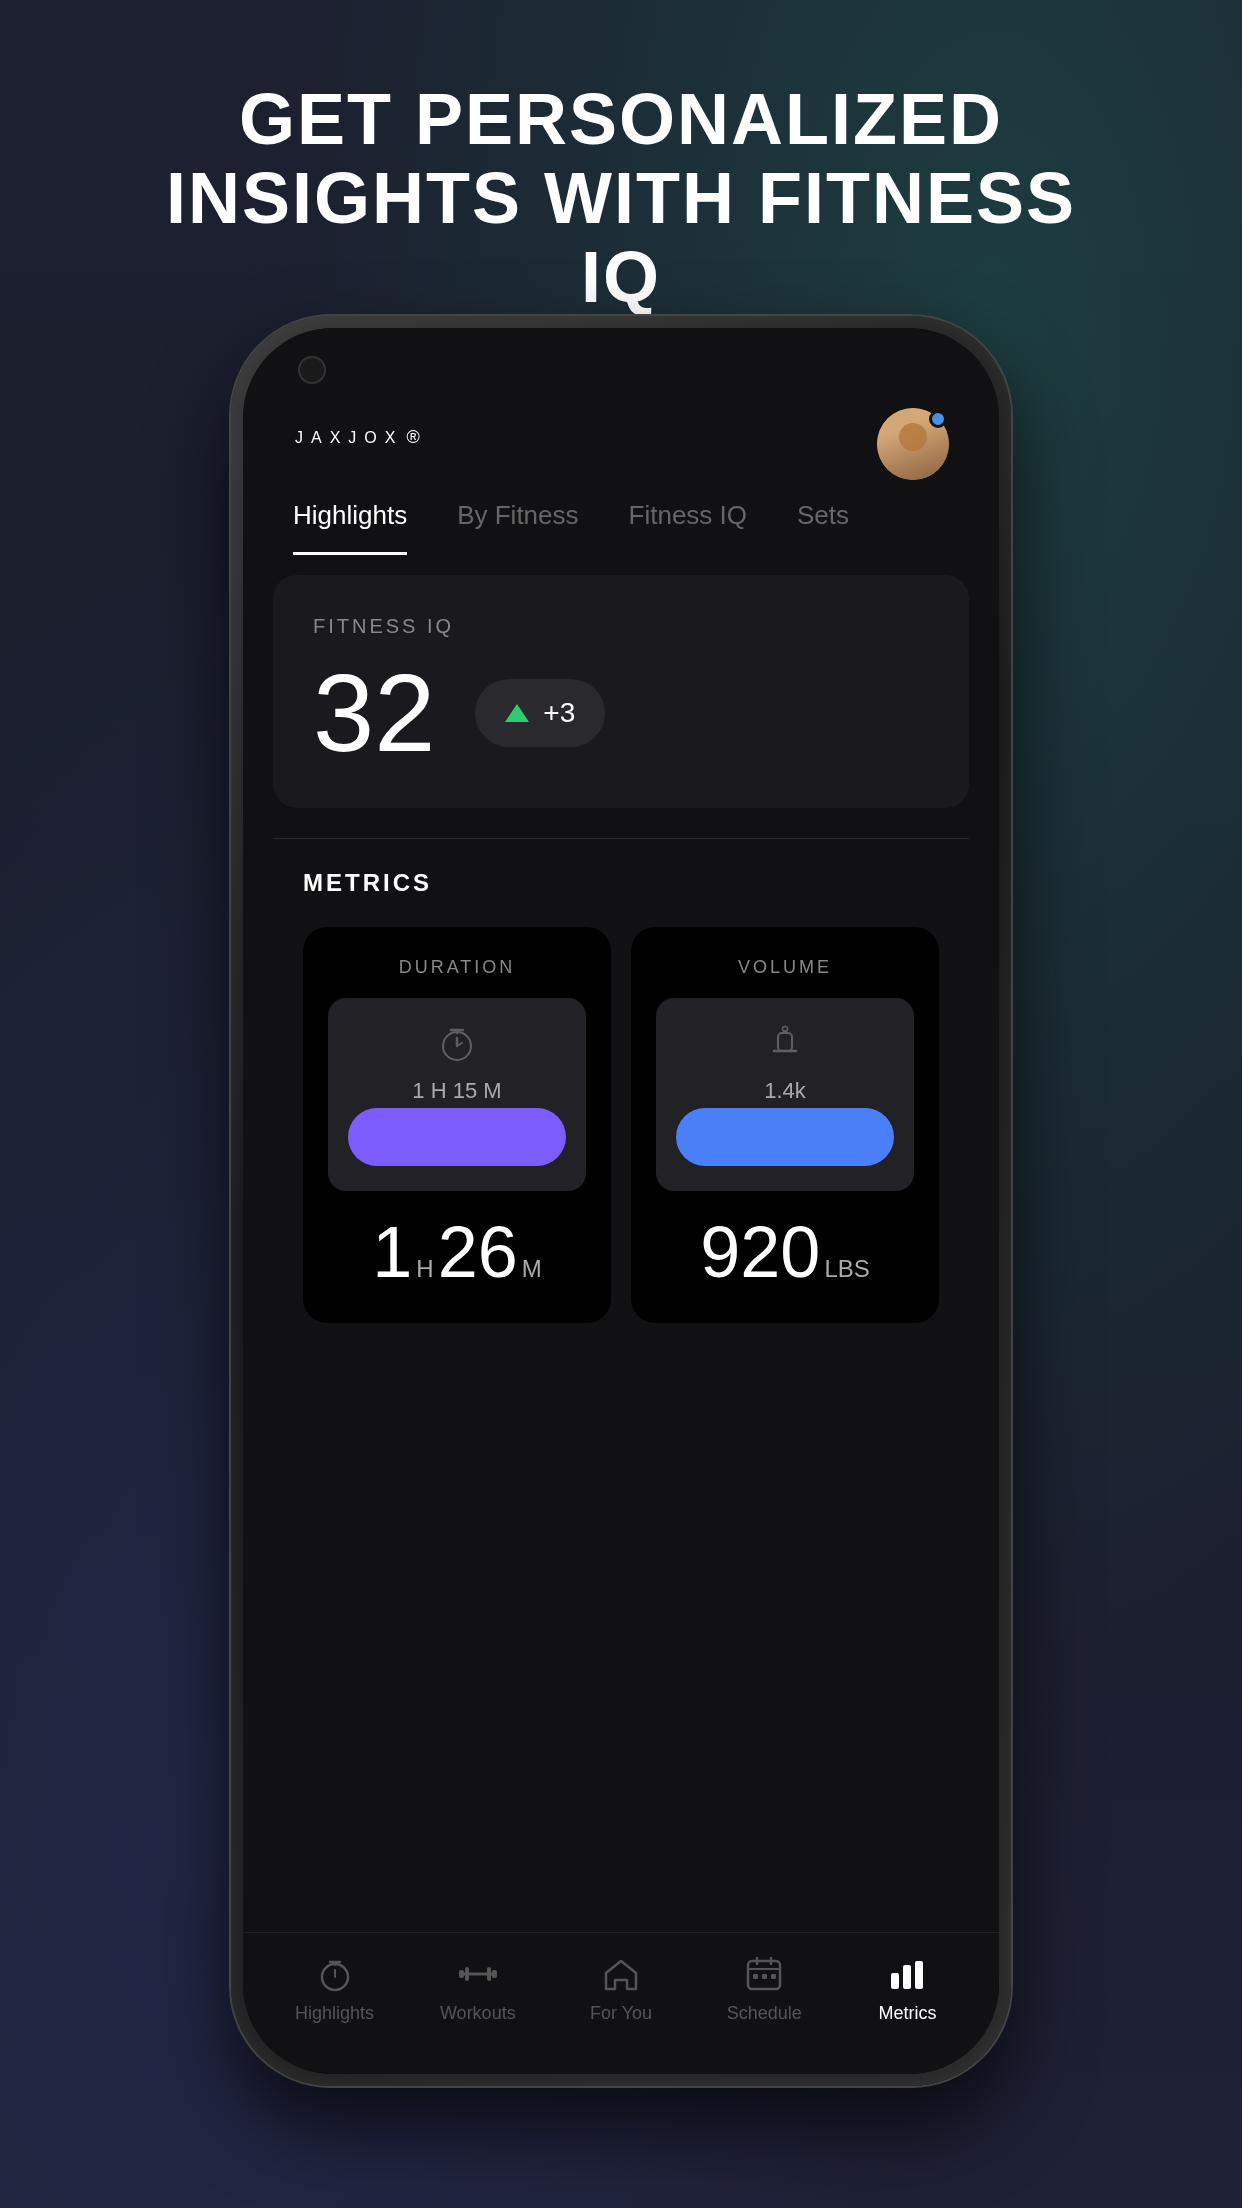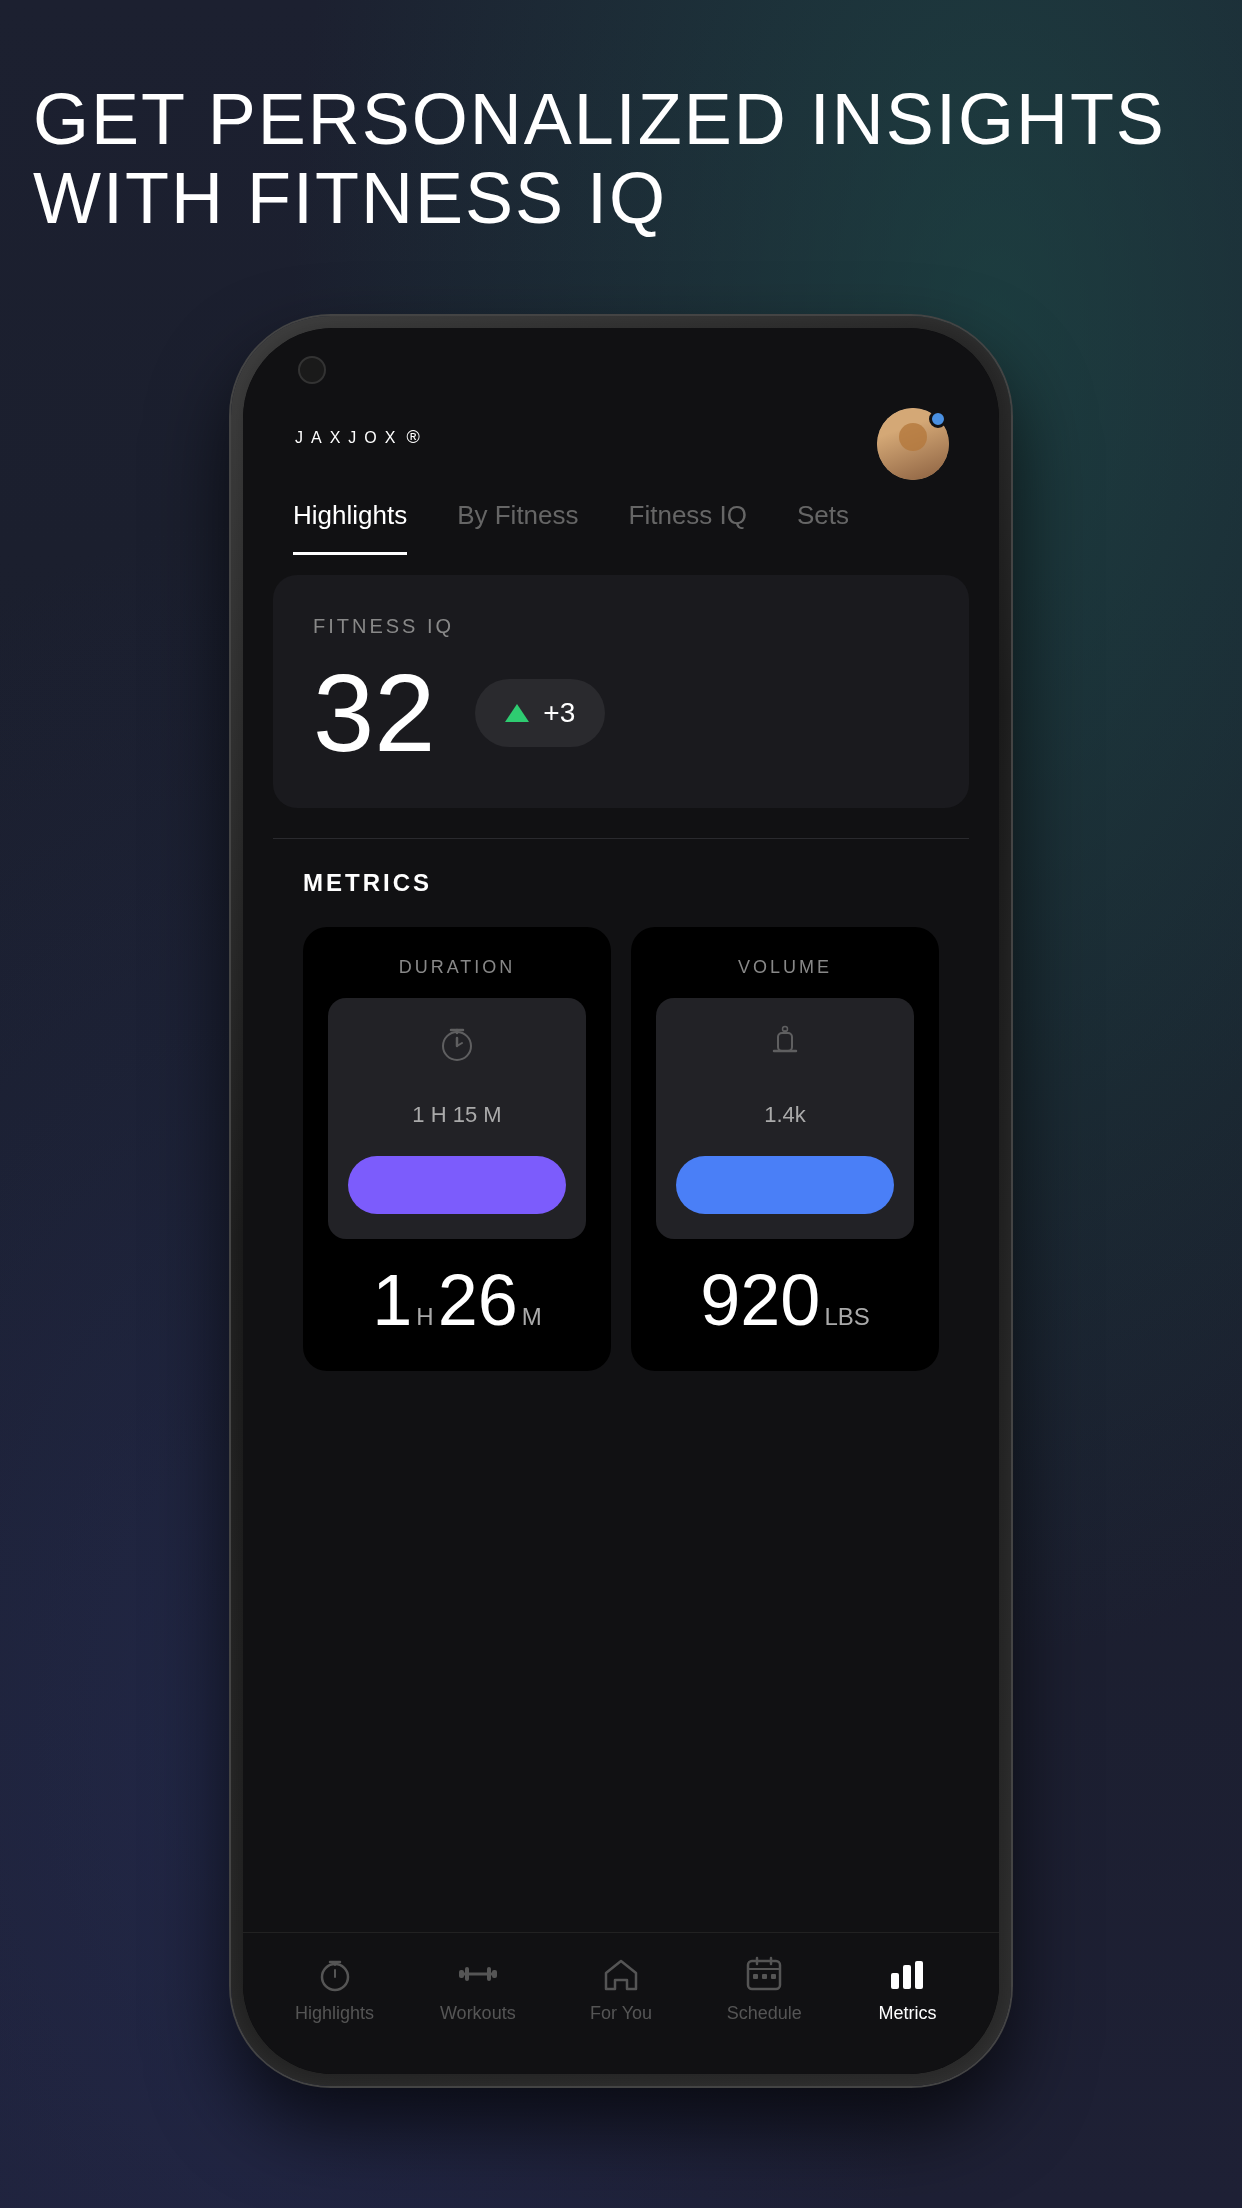--- a/index.html
+++ b/index.html
@@ -21,28 +21,28 @@
         radial-gradient(ellipse at 20% 80%, rgba(40, 50, 100, 0.4) 0%, transparent 50%),
         linear-gradient(180deg, #1c2030 0%, #1a1e2c 50%, #1e2035 100%);
     }
 
     
     .header-text {
       position: absolute;
       top: 80px;
       left: 0;
       right: 0;
-      text-align: left;
+      text-align: center;
       color: #ffffff;
       font-size: 72px;
-      font-weight: 400;
+      font-weight: 700;
       line-height: 1.1;
       text-transform: uppercase;
       letter-spacing: 2px;
-      padding: 0 33px;
+      padding: 0 117px;
     }
 
     
     .phone-wrapper {
       position: absolute;
       top: 316px;
       left: 50%;
       transform: translateX(-50%);
       width: 780px;
       height: 1770px;
@@ -297,21 +297,21 @@
       background: #222226;
       border-radius: 18px;
       padding: 25px 20px;
       margin-bottom: 20px;
       text-align: center;
       min-height: 180px;
       display: flex;
       flex-direction: column;
       align-items: center;
       justify-content: flex-start;
-      gap: 28px;
+      gap: 4px;
       overflow: hidden;
     }
 
     .metric-icon {
       font-size: 36px;
       opacity: 0.6;
     }
 
     .metric-subtitle {
       color: #aaa;

